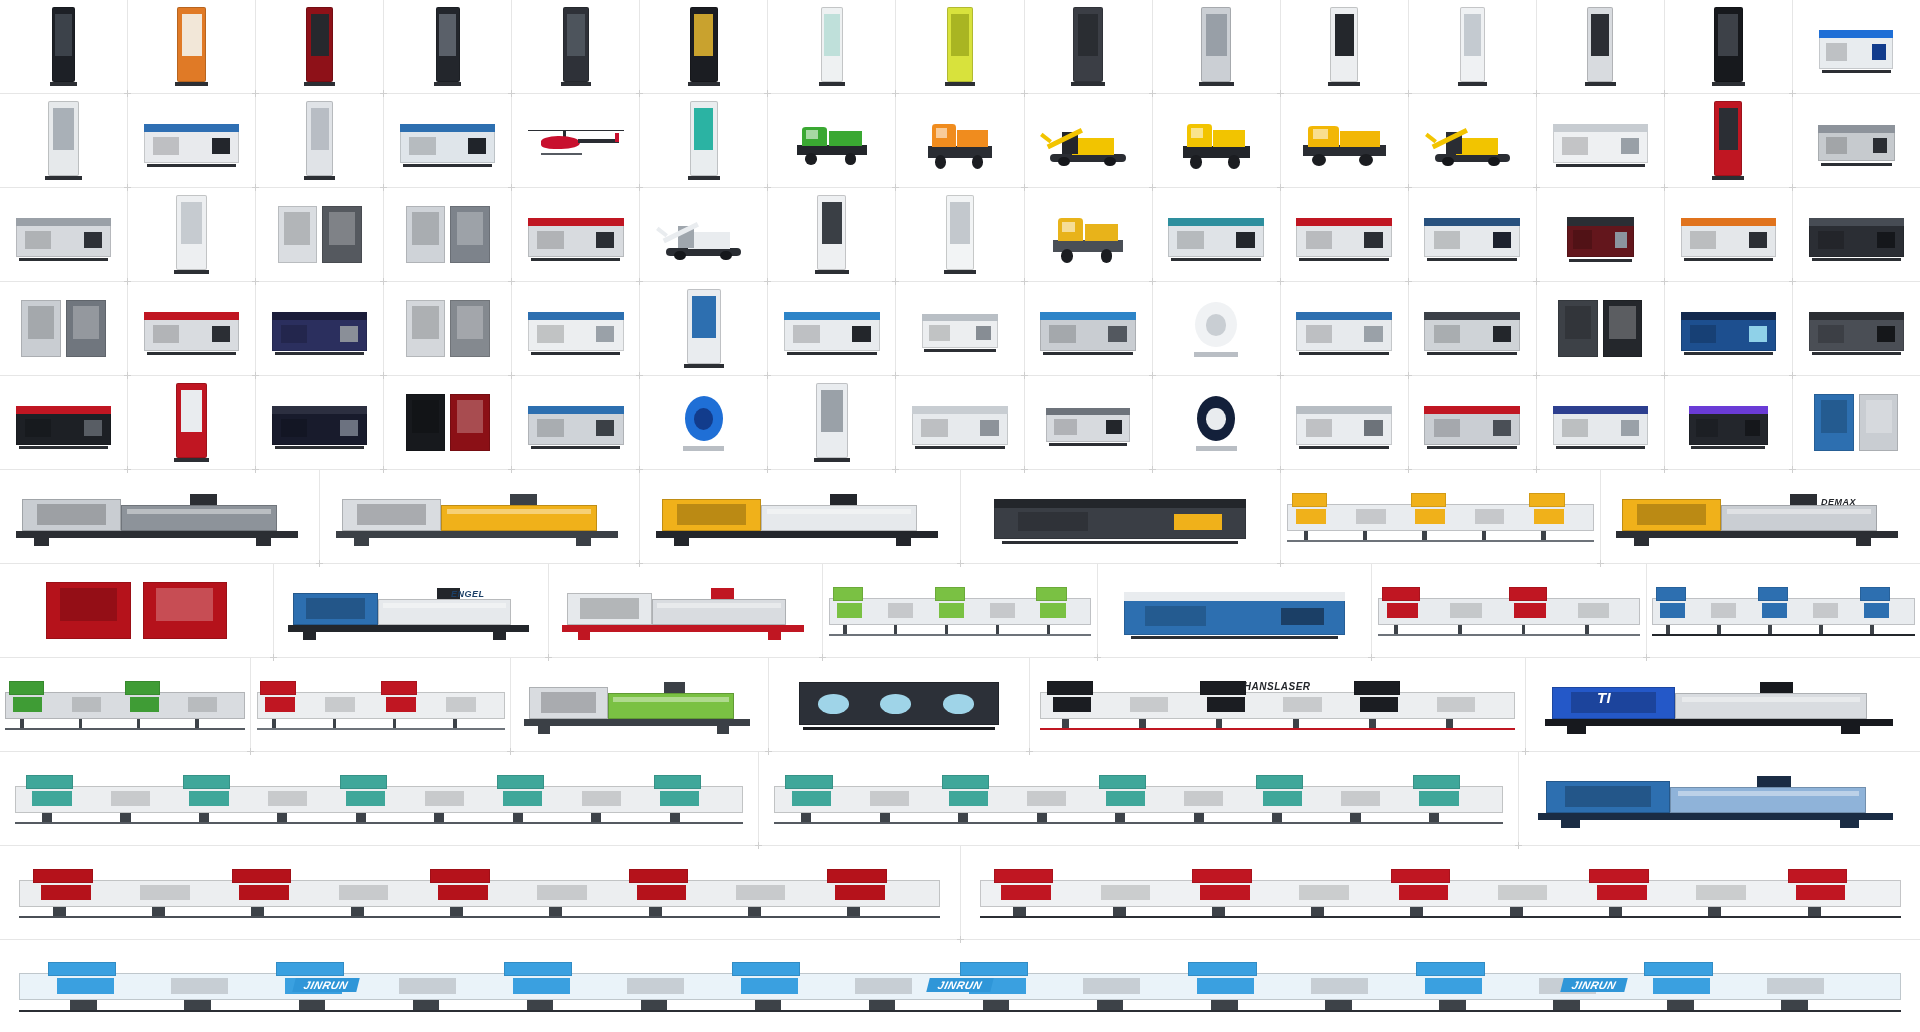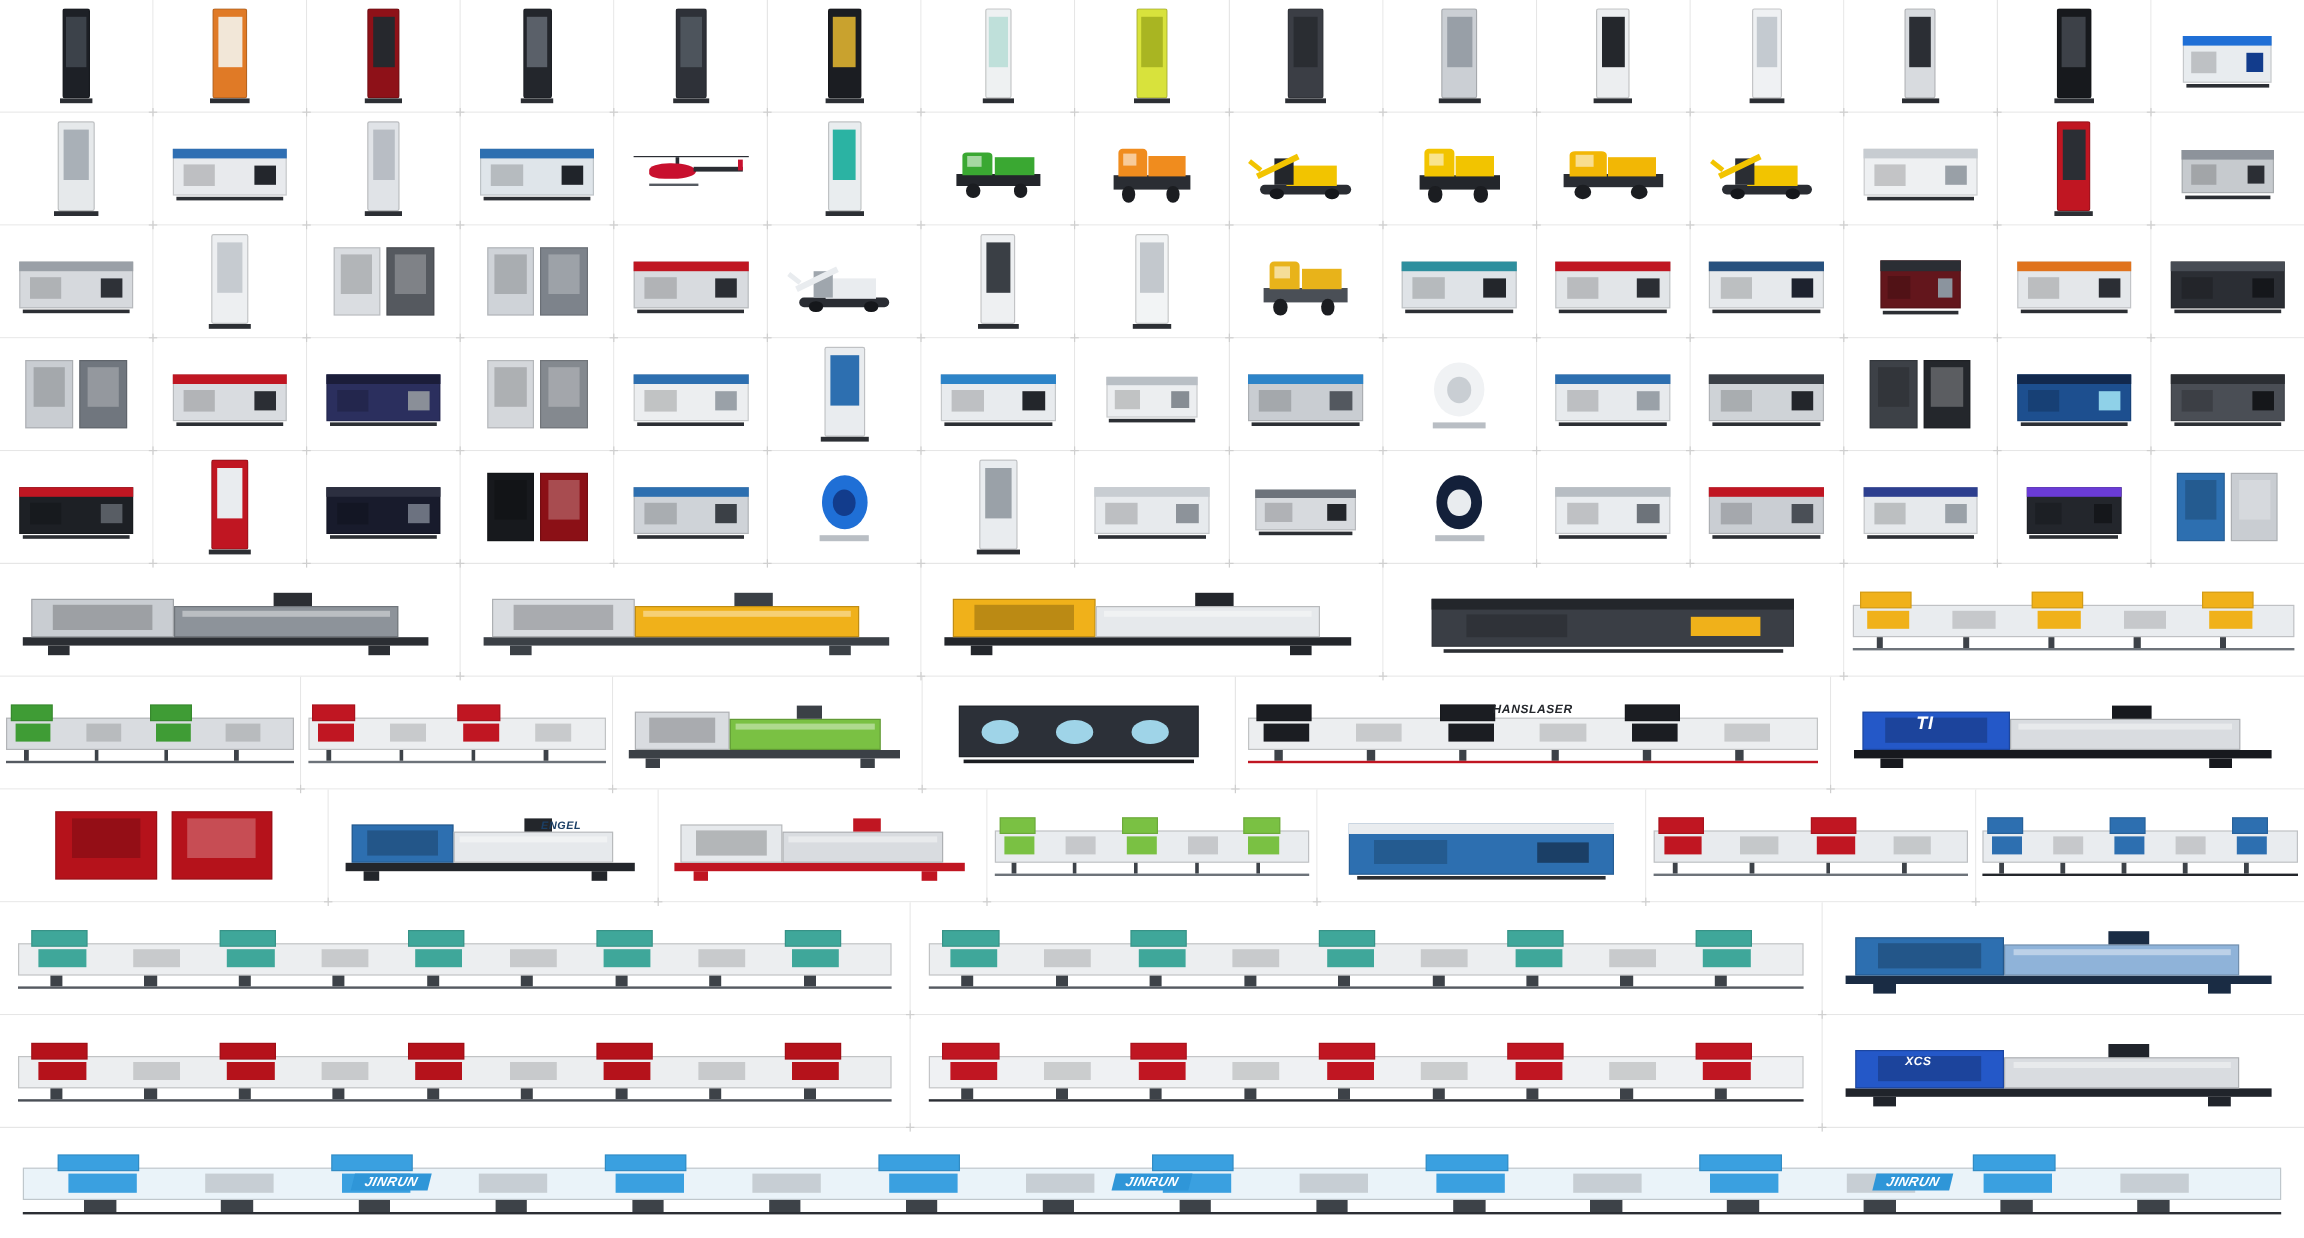--- a/index.html
+++ b/index.html
@@ -720,20 +720,131 @@
           <div class="blk" style="left: 41.936%; top: 40%; width: 9.6%; height: 20%; background: rgb(240, 177, 26);"></div>
           <div class="blk" style="left: 44.24%; top: 68%; width: 1.4%; height: 12%; background: rgb(61, 66, 72);"></div>
           <div class="blk" style="left: 61.136%; top: 40%; width: 9.6%; height: 20%; background: rgba(0, 0, 0, 0.15);"></div>
           <div class="blk" style="left: 63.44%; top: 68%; width: 1.4%; height: 12%; background: rgb(61, 66, 72);"></div>
           <div class="blk" style="left: 78.8%; top: 20%; width: 11.52%; height: 18%; background: rgb(240, 177, 26); border: 1px solid rgba(0, 0, 0, 0.12);"></div>
           <div class="blk" style="left: 80.336%; top: 40%; width: 9.6%; height: 20%; background: rgb(240, 177, 26);"></div>
           <div class="blk" style="left: 82.64%; top: 68%; width: 1.4%; height: 12%; background: rgb(61, 66, 72);"></div>
           <div class="blk" style="left: 0.5%; top: 80%; width: 99%; height: 2.5%; background: rgb(109, 115, 122);"></div>
         </div>
       </div>
+      <div class="cell" style="flex: 1 1 0px;">
+        <div class="fig" style="width: 94%; height: 80%;">
+          <div class="blk" style="left: 2%; top: 70%; width: 94%; height: 9%; background: rgb(43, 46, 51);"></div>
+          <div class="blk" style="left: 8%; top: 79%; width: 5%; height: 10%; background: rgb(43, 46, 51);"></div>
+          <div class="blk" style="left: 82%; top: 79%; width: 5%; height: 10%; background: rgb(43, 46, 51);"></div>
+          <div class="blk" style="left: 4%; top: 26%; width: 33%; height: 44%; background: rgb(240, 177, 26); border: 1px solid rgba(0, 0, 0, 0.2);"></div>
+          <div class="blk" style="left: 9%; top: 33%; width: 23%; height: 28%; background: rgba(0, 0, 0, 0.22);"></div>
+          <div class="blk" style="left: 37%; top: 34%; width: 52%; height: 36%; background: rgb(202, 206, 211); border: 1px solid rgba(0, 0, 0, 0.2);"></div>
+          <div class="blk" style="left: 39%; top: 40%; width: 48%; height: 7%; background: rgba(255, 255, 255, 0.4);"></div>
+          <div class="blk" style="left: 60%; top: 20%; width: 9%; height: 15%; background: rgb(43, 46, 51);"></div>
+          <span class="lbl" style="left: 76%; top: 30%; color: rgb(35, 38, 43); font-size: 9px;">DEMAX</span>
+        </div>
+      </div>
+    </div>
+    <div class="row" style="height: 94px;">
+      <div class="cell" style="flex: 1 1 0px;">
+        <div class="fig" style="width: 72%; height: 74%;">
+          <div class="blk" style="left: 4%; top: 8%; width: 43%; height: 84%; background: rgb(181, 18, 27); border: 1px solid rgba(0, 0, 0, 0.15);"></div>
+          <div class="blk" style="left: 11%; top: 18%; width: 29%; height: 48%; background: rgba(0, 0, 0, 0.18);"></div>
+          <div class="blk" style="left: 53%; top: 8%; width: 43%; height: 84%; background: rgb(181, 18, 27); border: 1px solid rgba(0, 0, 0, 0.15);"></div>
+          <div class="blk" style="left: 60%; top: 18%; width: 29%; height: 48%; background: rgba(255, 255, 255, 0.25);"></div>
+        </div>
+      </div>
+      <div class="cell" style="flex: 1 1 0px;">
+        <div class="fig" style="width: 94%; height: 80%;">
+          <div class="blk" style="left: 2%; top: 70%; width: 94%; height: 9%; background: rgb(35, 38, 43);"></div>
+          <div class="blk" style="left: 8%; top: 79%; width: 5%; height: 10%; background: rgb(35, 38, 43);"></div>
+          <div class="blk" style="left: 82%; top: 79%; width: 5%; height: 10%; background: rgb(35, 38, 43);"></div>
+          <div class="blk" style="left: 4%; top: 26%; width: 33%; height: 44%; background: rgb(45, 111, 176); border: 1px solid rgba(0, 0, 0, 0.2);"></div>
+          <div class="blk" style="left: 9%; top: 33%; width: 23%; height: 28%; background: rgba(0, 0, 0, 0.22);"></div>
+          <div class="blk" style="left: 37%; top: 34%; width: 52%; height: 36%; background: rgb(230, 233, 236); border: 1px solid rgba(0, 0, 0, 0.2);"></div>
+          <div class="blk" style="left: 39%; top: 40%; width: 48%; height: 7%; background: rgba(255, 255, 255, 0.4);"></div>
+          <div class="blk" style="left: 60%; top: 20%; width: 9%; height: 15%; background: rgb(35, 38, 43);"></div>
+          <span class="lbl" style="left: 72%; top: 28%; color: rgb(27, 63, 102); font-size: 9px;">ENGEL</span>
+        </div>
+      </div>
+      <div class="cell" style="flex: 1 1 0px;">
+        <div class="fig" style="width: 94%; height: 80%;">
+          <div class="blk" style="left: 2%; top: 70%; width: 94%; height: 9%; background: rgb(192, 22, 34);"></div>
+          <div class="blk" style="left: 8%; top: 79%; width: 5%; height: 10%; background: rgb(192, 22, 34);"></div>
+          <div class="blk" style="left: 82%; top: 79%; width: 5%; height: 10%; background: rgb(192, 22, 34);"></div>
+          <div class="blk" style="left: 4%; top: 26%; width: 33%; height: 44%; background: rgb(230, 233, 236); border: 1px solid rgba(0, 0, 0, 0.2);"></div>
+          <div class="blk" style="left: 9%; top: 33%; width: 23%; height: 28%; background: rgba(0, 0, 0, 0.22);"></div>
+          <div class="blk" style="left: 37%; top: 34%; width: 52%; height: 36%; background: rgb(217, 220, 224); border: 1px solid rgba(0, 0, 0, 0.2);"></div>
+          <div class="blk" style="left: 39%; top: 40%; width: 48%; height: 7%; background: rgba(255, 255, 255, 0.4);"></div>
+          <div class="blk" style="left: 60%; top: 20%; width: 9%; height: 15%; background: rgb(192, 22, 34);"></div>
+        </div>
+      </div>
+      <div class="cell" style="flex: 1 1 0px;">
+        <div class="fig" style="width: 97%; height: 84%;">
+          <div class="blk" style="left: 0.5%; top: 34%; width: 99%; height: 34%; background: rgb(233, 236, 239); border: 1px solid rgba(0, 0, 0, 0.18);"></div>
+          <div class="blk" style="left: 2%; top: 20%; width: 11.52%; height: 18%; background: rgb(122, 193, 67); border: 1px solid rgba(0, 0, 0, 0.12);"></div>
+          <div class="blk" style="left: 3.536%; top: 40%; width: 9.6%; height: 20%; background: rgb(122, 193, 67);"></div>
+          <div class="blk" style="left: 5.84%; top: 68%; width: 1.4%; height: 12%; background: rgb(61, 66, 72);"></div>
+          <div class="blk" style="left: 22.736%; top: 40%; width: 9.6%; height: 20%; background: rgba(0, 0, 0, 0.15);"></div>
+          <div class="blk" style="left: 25.04%; top: 68%; width: 1.4%; height: 12%; background: rgb(61, 66, 72);"></div>
+          <div class="blk" style="left: 40.4%; top: 20%; width: 11.52%; height: 18%; background: rgb(122, 193, 67); border: 1px solid rgba(0, 0, 0, 0.12);"></div>
+          <div class="blk" style="left: 41.936%; top: 40%; width: 9.6%; height: 20%; background: rgb(122, 193, 67);"></div>
+          <div class="blk" style="left: 44.24%; top: 68%; width: 1.4%; height: 12%; background: rgb(61, 66, 72);"></div>
+          <div class="blk" style="left: 61.136%; top: 40%; width: 9.6%; height: 20%; background: rgba(0, 0, 0, 0.15);"></div>
+          <div class="blk" style="left: 63.44%; top: 68%; width: 1.4%; height: 12%; background: rgb(61, 66, 72);"></div>
+          <div class="blk" style="left: 78.8%; top: 20%; width: 11.52%; height: 18%; background: rgb(122, 193, 67); border: 1px solid rgba(0, 0, 0, 0.12);"></div>
+          <div class="blk" style="left: 80.336%; top: 40%; width: 9.6%; height: 20%; background: rgb(122, 193, 67);"></div>
+          <div class="blk" style="left: 82.64%; top: 68%; width: 1.4%; height: 12%; background: rgb(61, 66, 72);"></div>
+          <div class="blk" style="left: 0.5%; top: 80%; width: 99%; height: 2.5%; background: rgb(109, 115, 122);"></div>
+        </div>
+      </div>
+      <div class="cell" style="flex: 1 1 0px;">
+        <div class="fig" style="width: 86%; height: 76%;">
+          <div class="blk" style="left: 3%; top: 24%; width: 94%; height: 60%; background: rgb(45, 111, 176); border: 1px solid rgba(0, 0, 0, 0.15);"></div>
+          <div class="blk" style="left: 3%; top: 24%; width: 94%; height: 13%; background: rgb(233, 236, 239);"></div>
+          <div class="blk" style="left: 12%; top: 44%; width: 26%; height: 28%; background: rgba(0, 0, 0, 0.18);"></div>
+          <div class="blk" style="left: 70%; top: 46%; width: 18%; height: 24%; background: rgb(27, 63, 102);"></div>
+          <div class="blk" style="left: 6%; top: 86%; width: 88%; height: 5%; background: rgb(44, 47, 52);"></div>
+        </div>
+      </div>
+      <div class="cell" style="flex: 1 1 0px;">
+        <div class="fig" style="width: 97%; height: 84%;">
+          <div class="blk" style="left: 0.5%; top: 34%; width: 99%; height: 34%; background: rgb(232, 235, 238); border: 1px solid rgba(0, 0, 0, 0.18);"></div>
+          <div class="blk" style="left: 2%; top: 20%; width: 14.4%; height: 18%; background: rgb(192, 22, 34); border: 1px solid rgba(0, 0, 0, 0.12);"></div>
+          <div class="blk" style="left: 3.92%; top: 40%; width: 12%; height: 20%; background: rgb(192, 22, 34);"></div>
+          <div class="blk" style="left: 6.8%; top: 68%; width: 1.4%; height: 12%; background: rgb(61, 66, 72);"></div>
+          <div class="blk" style="left: 27.92%; top: 40%; width: 12%; height: 20%; background: rgba(0, 0, 0, 0.15);"></div>
+          <div class="blk" style="left: 30.8%; top: 68%; width: 1.4%; height: 12%; background: rgb(61, 66, 72);"></div>
+          <div class="blk" style="left: 50%; top: 20%; width: 14.4%; height: 18%; background: rgb(192, 22, 34); border: 1px solid rgba(0, 0, 0, 0.12);"></div>
+          <div class="blk" style="left: 51.92%; top: 40%; width: 12%; height: 20%; background: rgb(192, 22, 34);"></div>
+          <div class="blk" style="left: 54.8%; top: 68%; width: 1.4%; height: 12%; background: rgb(61, 66, 72);"></div>
+          <div class="blk" style="left: 75.92%; top: 40%; width: 12%; height: 20%; background: rgba(0, 0, 0, 0.15);"></div>
+          <div class="blk" style="left: 78.8%; top: 68%; width: 1.4%; height: 12%; background: rgb(61, 66, 72);"></div>
+          <div class="blk" style="left: 0.5%; top: 80%; width: 99%; height: 2.5%; background: rgb(109, 115, 122);"></div>
+        </div>
+      </div>
+      <div class="cell" style="flex: 1 1 0px;">
+        <div class="fig" style="width: 97%; height: 84%;">
+          <div class="blk" style="left: 0.5%; top: 34%; width: 99%; height: 34%; background: rgb(233, 236, 239); border: 1px solid rgba(0, 0, 0, 0.18);"></div>
+          <div class="blk" style="left: 2%; top: 20%; width: 11.52%; height: 18%; background: rgb(45, 111, 176); border: 1px solid rgba(0, 0, 0, 0.12);"></div>
+          <div class="blk" style="left: 3.536%; top: 40%; width: 9.6%; height: 20%; background: rgb(45, 111, 176);"></div>
+          <div class="blk" style="left: 5.84%; top: 68%; width: 1.4%; height: 12%; background: rgb(61, 66, 72);"></div>
+          <div class="blk" style="left: 22.736%; top: 40%; width: 9.6%; height: 20%; background: rgba(0, 0, 0, 0.15);"></div>
+          <div class="blk" style="left: 25.04%; top: 68%; width: 1.4%; height: 12%; background: rgb(61, 66, 72);"></div>
+          <div class="blk" style="left: 40.4%; top: 20%; width: 11.52%; height: 18%; background: rgb(45, 111, 176); border: 1px solid rgba(0, 0, 0, 0.12);"></div>
+          <div class="blk" style="left: 41.936%; top: 40%; width: 9.6%; height: 20%; background: rgb(45, 111, 176);"></div>
+          <div class="blk" style="left: 44.24%; top: 68%; width: 1.4%; height: 12%; background: rgb(61, 66, 72);"></div>
+          <div class="blk" style="left: 61.136%; top: 40%; width: 9.6%; height: 20%; background: rgba(0, 0, 0, 0.15);"></div>
+          <div class="blk" style="left: 63.44%; top: 68%; width: 1.4%; height: 12%; background: rgb(61, 66, 72);"></div>
+          <div class="blk" style="left: 78.8%; top: 20%; width: 11.52%; height: 18%; background: rgb(45, 111, 176); border: 1px solid rgba(0, 0, 0, 0.12);"></div>
+          <div class="blk" style="left: 80.336%; top: 40%; width: 9.6%; height: 20%; background: rgb(45, 111, 176);"></div>
+          <div class="blk" style="left: 82.64%; top: 68%; width: 1.4%; height: 12%; background: rgb(61, 66, 72);"></div>
+          <div class="blk" style="left: 0.5%; top: 80%; width: 99%; height: 2.5%; background: rgb(35, 38, 43);"></div>
+        </div>
+      </div>
     </div>
     <div class="row" style="height: 94px;">
       <div class="cell" style="flex: 205 1 0px;">
         <div class="fig" style="width: 97%; height: 84%;">
           <div class="blk" style="left: 0.5%; top: 34%; width: 99%; height: 34%; background: rgb(217, 220, 224); border: 1px solid rgba(0, 0, 0, 0.18);"></div>
           <div class="blk" style="left: 2%; top: 20%; width: 14.4%; height: 18%; background: rgb(63, 156, 53); border: 1px solid rgba(0, 0, 0, 0.12);"></div>
           <div class="blk" style="left: 3.92%; top: 40%; width: 12%; height: 20%; background: rgb(63, 156, 53);"></div>
           <div class="blk" style="left: 6.8%; top: 68%; width: 1.4%; height: 12%; background: rgb(61, 66, 72);"></div>
           <div class="blk" style="left: 27.92%; top: 40%; width: 12%; height: 20%; background: rgba(0, 0, 0, 0.15);"></div>
           <div class="blk" style="left: 30.8%; top: 68%; width: 1.4%; height: 12%; background: rgb(61, 66, 72);"></div>
@@ -808,118 +919,20 @@
         <div class="fig" style="width: 94%; height: 80%;">
           <div class="blk" style="left: 2%; top: 70%; width: 94%; height: 9%; background: rgb(23, 25, 30);"></div>
           <div class="blk" style="left: 8%; top: 79%; width: 5%; height: 10%; background: rgb(23, 25, 30);"></div>
           <div class="blk" style="left: 82%; top: 79%; width: 5%; height: 10%; background: rgb(23, 25, 30);"></div>
           <div class="blk" style="left: 4%; top: 26%; width: 33%; height: 44%; background: rgb(36, 88, 200); border: 1px solid rgba(0, 0, 0, 0.2);"></div>
           <div class="blk" style="left: 9%; top: 33%; width: 23%; height: 28%; background: rgba(0, 0, 0, 0.22);"></div>
           <div class="blk" style="left: 37%; top: 34%; width: 52%; height: 36%; background: rgb(217, 220, 224); border: 1px solid rgba(0, 0, 0, 0.2);"></div>
           <div class="blk" style="left: 39%; top: 40%; width: 48%; height: 7%; background: rgba(255, 255, 255, 0.4);"></div>
           <div class="blk" style="left: 60%; top: 20%; width: 9%; height: 15%; background: rgb(23, 25, 30);"></div>
           <span class="lbl" style="left: 18%; top: 40%; color: rgb(255, 255, 255); font-size: 15px;">TI</span>
-        </div>
-      </div>
-    </div>
-    <div class="row" style="height: 94px;">
-      <div class="cell" style="flex: 1 1 0px;">
-        <div class="fig" style="width: 72%; height: 74%;">
-          <div class="blk" style="left: 4%; top: 8%; width: 43%; height: 84%; background: rgb(181, 18, 27); border: 1px solid rgba(0, 0, 0, 0.15);"></div>
-          <div class="blk" style="left: 11%; top: 18%; width: 29%; height: 48%; background: rgba(0, 0, 0, 0.18);"></div>
-          <div class="blk" style="left: 53%; top: 8%; width: 43%; height: 84%; background: rgb(181, 18, 27); border: 1px solid rgba(0, 0, 0, 0.15);"></div>
-          <div class="blk" style="left: 60%; top: 18%; width: 29%; height: 48%; background: rgba(255, 255, 255, 0.25);"></div>
-        </div>
-      </div>
-      <div class="cell" style="flex: 1 1 0px;">
-        <div class="fig" style="width: 94%; height: 80%;">
-          <div class="blk" style="left: 2%; top: 70%; width: 94%; height: 9%; background: rgb(35, 38, 43);"></div>
-          <div class="blk" style="left: 8%; top: 79%; width: 5%; height: 10%; background: rgb(35, 38, 43);"></div>
-          <div class="blk" style="left: 82%; top: 79%; width: 5%; height: 10%; background: rgb(35, 38, 43);"></div>
-          <div class="blk" style="left: 4%; top: 26%; width: 33%; height: 44%; background: rgb(45, 111, 176); border: 1px solid rgba(0, 0, 0, 0.2);"></div>
-          <div class="blk" style="left: 9%; top: 33%; width: 23%; height: 28%; background: rgba(0, 0, 0, 0.22);"></div>
-          <div class="blk" style="left: 37%; top: 34%; width: 52%; height: 36%; background: rgb(230, 233, 236); border: 1px solid rgba(0, 0, 0, 0.2);"></div>
-          <div class="blk" style="left: 39%; top: 40%; width: 48%; height: 7%; background: rgba(255, 255, 255, 0.4);"></div>
-          <div class="blk" style="left: 60%; top: 20%; width: 9%; height: 15%; background: rgb(35, 38, 43);"></div>
-          <span class="lbl" style="left: 72%; top: 28%; color: rgb(27, 63, 102); font-size: 9px;">ENGEL</span>
-        </div>
-      </div>
-      <div class="cell" style="flex: 1 1 0px;">
-        <div class="fig" style="width: 94%; height: 80%;">
-          <div class="blk" style="left: 2%; top: 70%; width: 94%; height: 9%; background: rgb(192, 22, 34);"></div>
-          <div class="blk" style="left: 8%; top: 79%; width: 5%; height: 10%; background: rgb(192, 22, 34);"></div>
-          <div class="blk" style="left: 82%; top: 79%; width: 5%; height: 10%; background: rgb(192, 22, 34);"></div>
-          <div class="blk" style="left: 4%; top: 26%; width: 33%; height: 44%; background: rgb(230, 233, 236); border: 1px solid rgba(0, 0, 0, 0.2);"></div>
-          <div class="blk" style="left: 9%; top: 33%; width: 23%; height: 28%; background: rgba(0, 0, 0, 0.22);"></div>
-          <div class="blk" style="left: 37%; top: 34%; width: 52%; height: 36%; background: rgb(217, 220, 224); border: 1px solid rgba(0, 0, 0, 0.2);"></div>
-          <div class="blk" style="left: 39%; top: 40%; width: 48%; height: 7%; background: rgba(255, 255, 255, 0.4);"></div>
-          <div class="blk" style="left: 60%; top: 20%; width: 9%; height: 15%; background: rgb(192, 22, 34);"></div>
-        </div>
-      </div>
-      <div class="cell" style="flex: 1 1 0px;">
-        <div class="fig" style="width: 97%; height: 84%;">
-          <div class="blk" style="left: 0.5%; top: 34%; width: 99%; height: 34%; background: rgb(233, 236, 239); border: 1px solid rgba(0, 0, 0, 0.18);"></div>
-          <div class="blk" style="left: 2%; top: 20%; width: 11.52%; height: 18%; background: rgb(122, 193, 67); border: 1px solid rgba(0, 0, 0, 0.12);"></div>
-          <div class="blk" style="left: 3.536%; top: 40%; width: 9.6%; height: 20%; background: rgb(122, 193, 67);"></div>
-          <div class="blk" style="left: 5.84%; top: 68%; width: 1.4%; height: 12%; background: rgb(61, 66, 72);"></div>
-          <div class="blk" style="left: 22.736%; top: 40%; width: 9.6%; height: 20%; background: rgba(0, 0, 0, 0.15);"></div>
-          <div class="blk" style="left: 25.04%; top: 68%; width: 1.4%; height: 12%; background: rgb(61, 66, 72);"></div>
-          <div class="blk" style="left: 40.4%; top: 20%; width: 11.52%; height: 18%; background: rgb(122, 193, 67); border: 1px solid rgba(0, 0, 0, 0.12);"></div>
-          <div class="blk" style="left: 41.936%; top: 40%; width: 9.6%; height: 20%; background: rgb(122, 193, 67);"></div>
-          <div class="blk" style="left: 44.24%; top: 68%; width: 1.4%; height: 12%; background: rgb(61, 66, 72);"></div>
-          <div class="blk" style="left: 61.136%; top: 40%; width: 9.6%; height: 20%; background: rgba(0, 0, 0, 0.15);"></div>
-          <div class="blk" style="left: 63.44%; top: 68%; width: 1.4%; height: 12%; background: rgb(61, 66, 72);"></div>
-          <div class="blk" style="left: 78.8%; top: 20%; width: 11.52%; height: 18%; background: rgb(122, 193, 67); border: 1px solid rgba(0, 0, 0, 0.12);"></div>
-          <div class="blk" style="left: 80.336%; top: 40%; width: 9.6%; height: 20%; background: rgb(122, 193, 67);"></div>
-          <div class="blk" style="left: 82.64%; top: 68%; width: 1.4%; height: 12%; background: rgb(61, 66, 72);"></div>
-          <div class="blk" style="left: 0.5%; top: 80%; width: 99%; height: 2.5%; background: rgb(109, 115, 122);"></div>
-        </div>
-      </div>
-      <div class="cell" style="flex: 1 1 0px;">
-        <div class="fig" style="width: 86%; height: 76%;">
-          <div class="blk" style="left: 3%; top: 24%; width: 94%; height: 60%; background: rgb(45, 111, 176); border: 1px solid rgba(0, 0, 0, 0.15);"></div>
-          <div class="blk" style="left: 3%; top: 24%; width: 94%; height: 13%; background: rgb(233, 236, 239);"></div>
-          <div class="blk" style="left: 12%; top: 44%; width: 26%; height: 28%; background: rgba(0, 0, 0, 0.18);"></div>
-          <div class="blk" style="left: 70%; top: 46%; width: 18%; height: 24%; background: rgb(27, 63, 102);"></div>
-          <div class="blk" style="left: 6%; top: 86%; width: 88%; height: 5%; background: rgb(44, 47, 52);"></div>
-        </div>
-      </div>
-      <div class="cell" style="flex: 1 1 0px;">
-        <div class="fig" style="width: 97%; height: 84%;">
-          <div class="blk" style="left: 0.5%; top: 34%; width: 99%; height: 34%; background: rgb(232, 235, 238); border: 1px solid rgba(0, 0, 0, 0.18);"></div>
-          <div class="blk" style="left: 2%; top: 20%; width: 14.4%; height: 18%; background: rgb(192, 22, 34); border: 1px solid rgba(0, 0, 0, 0.12);"></div>
-          <div class="blk" style="left: 3.92%; top: 40%; width: 12%; height: 20%; background: rgb(192, 22, 34);"></div>
-          <div class="blk" style="left: 6.8%; top: 68%; width: 1.4%; height: 12%; background: rgb(61, 66, 72);"></div>
-          <div class="blk" style="left: 27.92%; top: 40%; width: 12%; height: 20%; background: rgba(0, 0, 0, 0.15);"></div>
-          <div class="blk" style="left: 30.8%; top: 68%; width: 1.4%; height: 12%; background: rgb(61, 66, 72);"></div>
-          <div class="blk" style="left: 50%; top: 20%; width: 14.4%; height: 18%; background: rgb(192, 22, 34); border: 1px solid rgba(0, 0, 0, 0.12);"></div>
-          <div class="blk" style="left: 51.92%; top: 40%; width: 12%; height: 20%; background: rgb(192, 22, 34);"></div>
-          <div class="blk" style="left: 54.8%; top: 68%; width: 1.4%; height: 12%; background: rgb(61, 66, 72);"></div>
-          <div class="blk" style="left: 75.92%; top: 40%; width: 12%; height: 20%; background: rgba(0, 0, 0, 0.15);"></div>
-          <div class="blk" style="left: 78.8%; top: 68%; width: 1.4%; height: 12%; background: rgb(61, 66, 72);"></div>
-          <div class="blk" style="left: 0.5%; top: 80%; width: 99%; height: 2.5%; background: rgb(109, 115, 122);"></div>
-        </div>
-      </div>
-      <div class="cell" style="flex: 1 1 0px;">
-        <div class="fig" style="width: 97%; height: 84%;">
-          <div class="blk" style="left: 0.5%; top: 34%; width: 99%; height: 34%; background: rgb(233, 236, 239); border: 1px solid rgba(0, 0, 0, 0.18);"></div>
-          <div class="blk" style="left: 2%; top: 20%; width: 11.52%; height: 18%; background: rgb(45, 111, 176); border: 1px solid rgba(0, 0, 0, 0.12);"></div>
-          <div class="blk" style="left: 3.536%; top: 40%; width: 9.6%; height: 20%; background: rgb(45, 111, 176);"></div>
-          <div class="blk" style="left: 5.84%; top: 68%; width: 1.4%; height: 12%; background: rgb(61, 66, 72);"></div>
-          <div class="blk" style="left: 22.736%; top: 40%; width: 9.6%; height: 20%; background: rgba(0, 0, 0, 0.15);"></div>
-          <div class="blk" style="left: 25.04%; top: 68%; width: 1.4%; height: 12%; background: rgb(61, 66, 72);"></div>
-          <div class="blk" style="left: 40.4%; top: 20%; width: 11.52%; height: 18%; background: rgb(45, 111, 176); border: 1px solid rgba(0, 0, 0, 0.12);"></div>
-          <div class="blk" style="left: 41.936%; top: 40%; width: 9.6%; height: 20%; background: rgb(45, 111, 176);"></div>
-          <div class="blk" style="left: 44.24%; top: 68%; width: 1.4%; height: 12%; background: rgb(61, 66, 72);"></div>
-          <div class="blk" style="left: 61.136%; top: 40%; width: 9.6%; height: 20%; background: rgba(0, 0, 0, 0.15);"></div>
-          <div class="blk" style="left: 63.44%; top: 68%; width: 1.4%; height: 12%; background: rgb(61, 66, 72);"></div>
-          <div class="blk" style="left: 78.8%; top: 20%; width: 11.52%; height: 18%; background: rgb(45, 111, 176); border: 1px solid rgba(0, 0, 0, 0.12);"></div>
-          <div class="blk" style="left: 80.336%; top: 40%; width: 9.6%; height: 20%; background: rgb(45, 111, 176);"></div>
-          <div class="blk" style="left: 82.64%; top: 68%; width: 1.4%; height: 12%; background: rgb(61, 66, 72);"></div>
-          <div class="blk" style="left: 0.5%; top: 80%; width: 99%; height: 2.5%; background: rgb(35, 38, 43);"></div>
         </div>
       </div>
     </div>
     <div class="row" style="height: 94px;">
       <div class="cell" style="flex: 620 1 0px;">
         <div class="fig" style="width: 97%; height: 84%;">
           <div class="blk" style="left: 0.5%; top: 34%; width: 99%; height: 34%; background: rgb(236, 238, 240); border: 1px solid rgba(0, 0, 0, 0.18);"></div>
           <div class="blk" style="left: 2%; top: 20%; width: 6.4%; height: 18%; background: rgb(63, 167, 154); border: 1px solid rgba(0, 0, 0, 0.12);"></div>
           <div class="blk" style="left: 2.85333%; top: 40%; width: 5.33333%; height: 20%; background: rgb(63, 167, 154);"></div>
           <div class="blk" style="left: 4.13333%; top: 68%; width: 1.4%; height: 12%; background: rgb(61, 66, 72);"></div>
@@ -1038,33 +1051,20 @@
           <div class="blk" style="left: 57.4667%; top: 68%; width: 1.4%; height: 12%; background: rgb(61, 66, 72);"></div>
           <div class="blk" style="left: 66%; top: 20%; width: 6.4%; height: 18%; background: rgb(192, 22, 34); border: 1px solid rgba(0, 0, 0, 0.12);"></div>
           <div class="blk" style="left: 66.8533%; top: 40%; width: 5.33333%; height: 20%; background: rgb(192, 22, 34);"></div>
           <div class="blk" style="left: 68.1333%; top: 68%; width: 1.4%; height: 12%; background: rgb(61, 66, 72);"></div>
           <div class="blk" style="left: 77.52%; top: 40%; width: 5.33333%; height: 20%; background: rgba(0, 0, 0, 0.15);"></div>
           <div class="blk" style="left: 78.8%; top: 68%; width: 1.4%; height: 12%; background: rgb(61, 66, 72);"></div>
           <div class="blk" style="left: 87.3333%; top: 20%; width: 6.4%; height: 18%; background: rgb(192, 22, 34); border: 1px solid rgba(0, 0, 0, 0.12);"></div>
           <div class="blk" style="left: 88.1867%; top: 40%; width: 5.33333%; height: 20%; background: rgb(192, 22, 34);"></div>
           <div class="blk" style="left: 89.4667%; top: 68%; width: 1.4%; height: 12%; background: rgb(61, 66, 72);"></div>
           <div class="blk" style="left: 0.5%; top: 80%; width: 99%; height: 2.5%; background: rgb(43, 46, 52);"></div>
-        </div>
-      </div>
-      <div class="cell" style="flex: 328 1 0px;">
-        <div class="fig" style="width: 94%; height: 80%;">
-          <div class="blk" style="left: 2%; top: 70%; width: 94%; height: 9%; background: rgb(32, 36, 43);"></div>
-          <div class="blk" style="left: 8%; top: 79%; width: 5%; height: 10%; background: rgb(32, 36, 43);"></div>
-          <div class="blk" style="left: 82%; top: 79%; width: 5%; height: 10%; background: rgb(32, 36, 43);"></div>
-          <div class="blk" style="left: 4%; top: 26%; width: 33%; height: 44%; background: rgb(36, 88, 200); border: 1px solid rgba(0, 0, 0, 0.2);"></div>
-          <div class="blk" style="left: 9%; top: 33%; width: 23%; height: 28%; background: rgba(0, 0, 0, 0.22);"></div>
-          <div class="blk" style="left: 37%; top: 34%; width: 52%; height: 36%; background: rgb(217, 220, 224); border: 1px solid rgba(0, 0, 0, 0.2);"></div>
-          <div class="blk" style="left: 39%; top: 40%; width: 48%; height: 7%; background: rgba(255, 255, 255, 0.4);"></div>
-          <div class="blk" style="left: 60%; top: 20%; width: 9%; height: 15%; background: rgb(32, 36, 43);"></div>
-          <span class="lbl" style="left: 18%; top: 40%; color: rgb(255, 255, 255); font-size: 10px;">XCS</span>
         </div>
       </div>
     </div>
     <div class="row" style="height: 92px;">
       <div class="cell" style="flex: 1 1 0px;">
         <div class="fig" style="width: 99%; height: 86%;">
           <div class="blk" style="left: 0.5%; top: 34%; width: 99%; height: 34%; background: rgb(234, 243, 249); border: 1px solid rgba(0, 0, 0, 0.18);"></div>
           <div class="blk" style="left: 2%; top: 20%; width: 3.6%; height: 18%; background: rgb(58, 160, 224); border: 1px solid rgba(0, 0, 0, 0.12);"></div>
           <div class="blk" style="left: 2.48%; top: 40%; width: 3%; height: 20%; background: rgb(58, 160, 224);"></div>
           <div class="blk" style="left: 3.2%; top: 68%; width: 1.4%; height: 12%; background: rgb(61, 66, 72);"></div>

